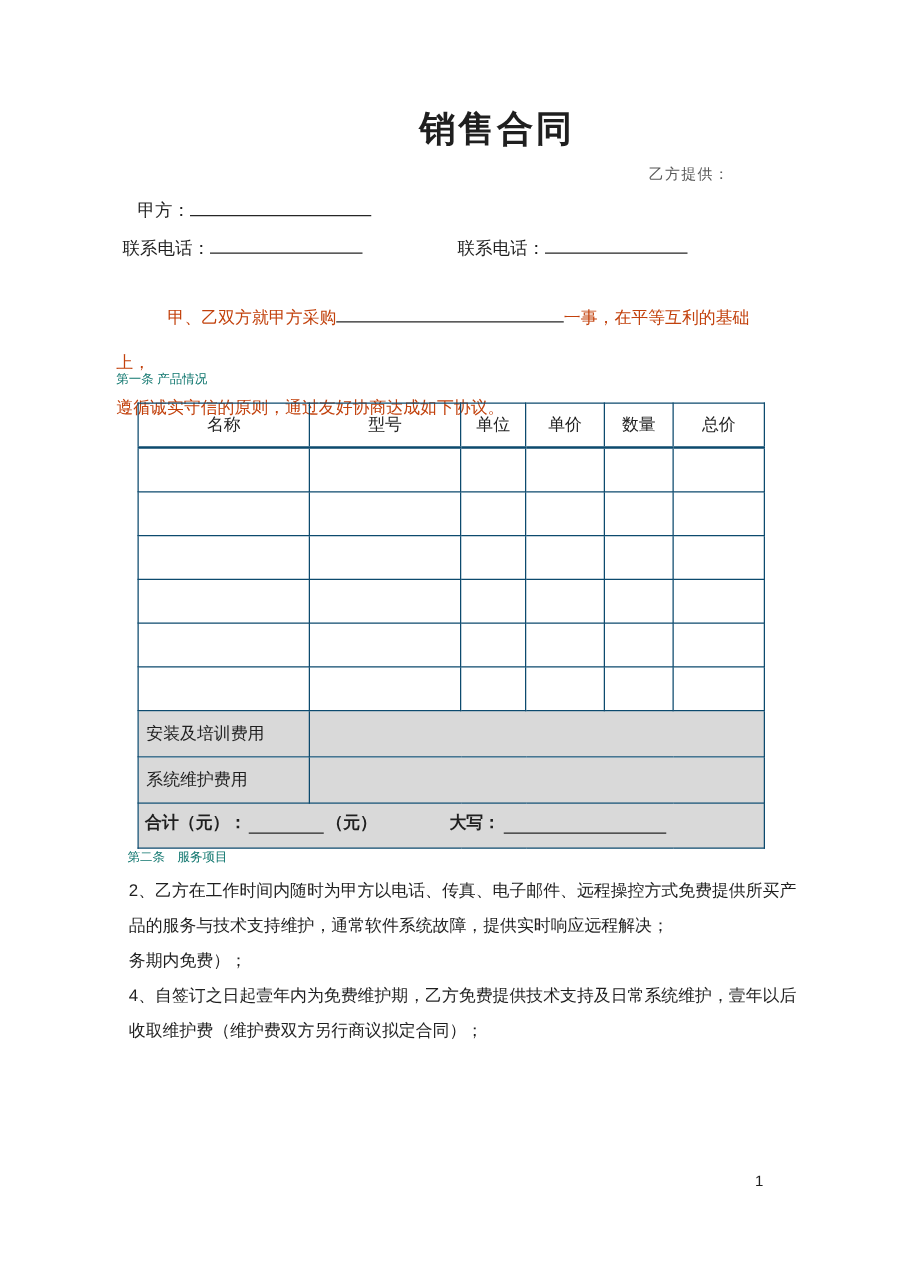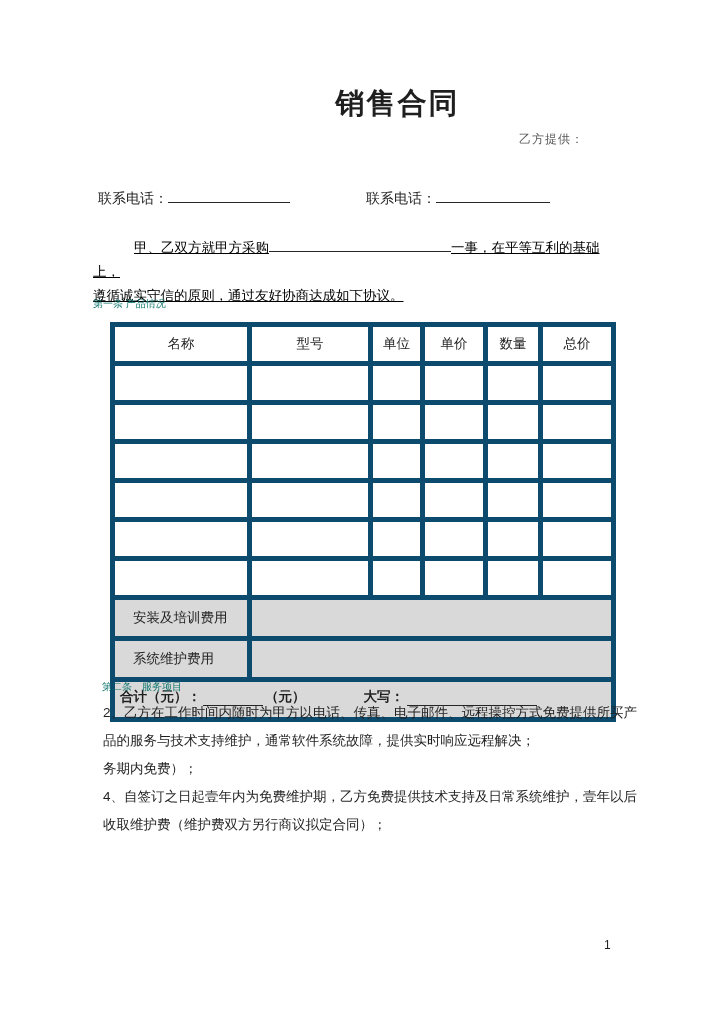--- a/index.html
+++ b/index.html
@@ -31,58 +31,57 @@
   }
   .field{font-size:14px;color:#1f1f1f;white-space:nowrap;}
   .blank{
     display:inline-block;
     border-bottom:1px solid #262626;
     height:14px;
     vertical-align:baseline;
   }
   .intro{
     top:236px;left:93px;width:522px;
-    font-size:13.5px;line-height:24px;
-    color:#000000;
-    text-decoration:underline;
+    font-size:13.5px;line-height:36px;
+    color:#c2410c;
   }
   .intro .indent{padding-left:41px;}
   .intro .blank{width:182px;height:13px;}
   .sec-heading{
     font-size:10px;font-weight:normal;color:#0f766e;
     line-height:20px;
   }
   .h1{top:294px;left:93px;}
   .h2{top:677px;left:102px;}
   .tbl-wrap{top:322px;left:110px;}
   table.products{
     border-collapse:collapse;
     table-layout:fixed;
     width:501px;
     font-size:13.5px;
     color:#1f1f1f;
   }
   table.products td{
-    border:5px solid #0c4a6e;
+    border:1px solid #0c4a6e;
     padding:0;
     overflow:hidden;
   }
   tr.hdr td{
     height:34px;
     text-align:center;
     vertical-align:middle;
     border-bottom-width:2px;
   }
   tr.empty td{height:34px;}
   tr.fee td{
     height:36px;
     background:#d9d9d9;
     vertical-align:middle;
   }
-  tr.fee td.lbl{padding-left:18px;}
+  tr.fee td.lbl{padding-left:6px;}
   tr.total td{
     height:35px;
     background:#d9d9d9;
     vertical-align:middle;
     font-weight:bold;
   }
   .total-flex{
     display:flex;
     align-items:flex-end;
     padding:0 0 6px 5px;
@@ -114,20 +113,23 @@
 </style>
 </head>
 <body>
 
 <div class="page">
 
   <div class="abs title">销售合同</div>
 
   <div class="abs contract-no">乙方提供：</div>
 
+  <div class="abs field pa">
+    <span>甲方：</span><span class="blank"></span>
+  </div>
   <div class="abs field pha">
     <span>联系电话：</span><span class="blank"></span>
   </div>
   <div class="abs field phb">
     <span>联系电话：</span><span class="blank"></span>
   </div>
 
   <div class="abs intro">
     <div><span class="indent">甲、乙双方就甲方采购</span><span class="blank"></span><span>一事，在平等互利的基础上，</span></div>
     <div>遵循诚实守信的原则，通过友好协商达成如下协议。</div>

